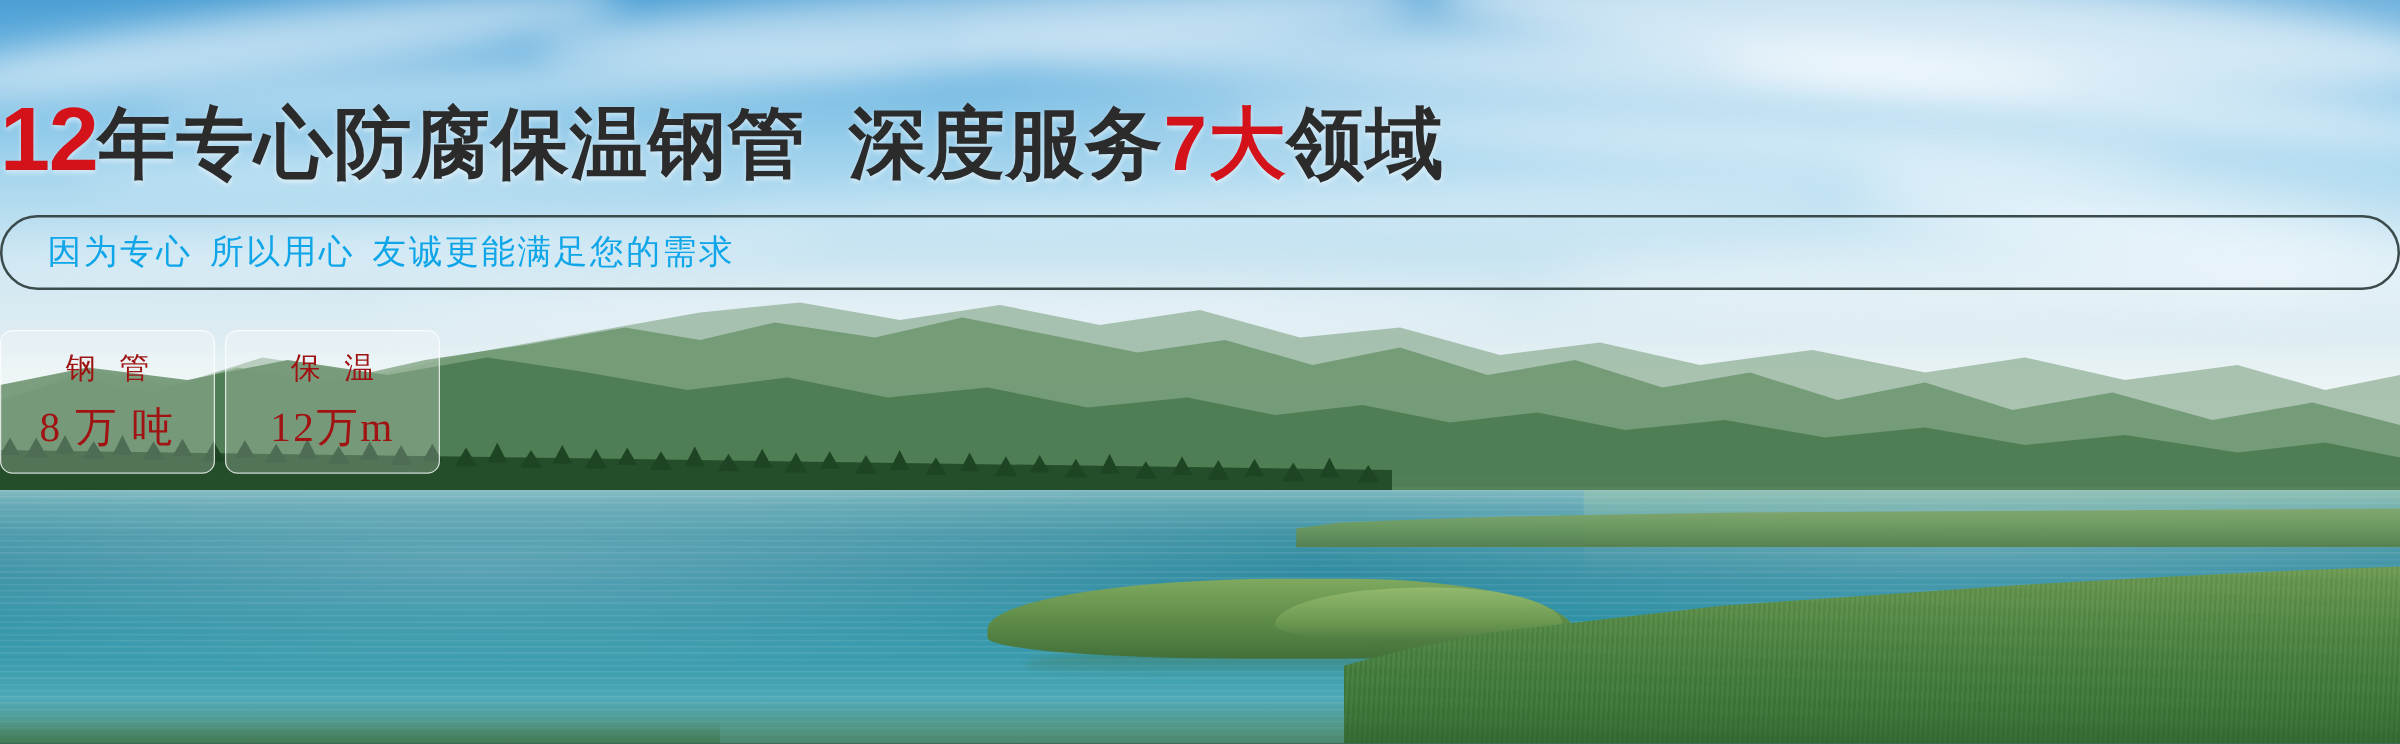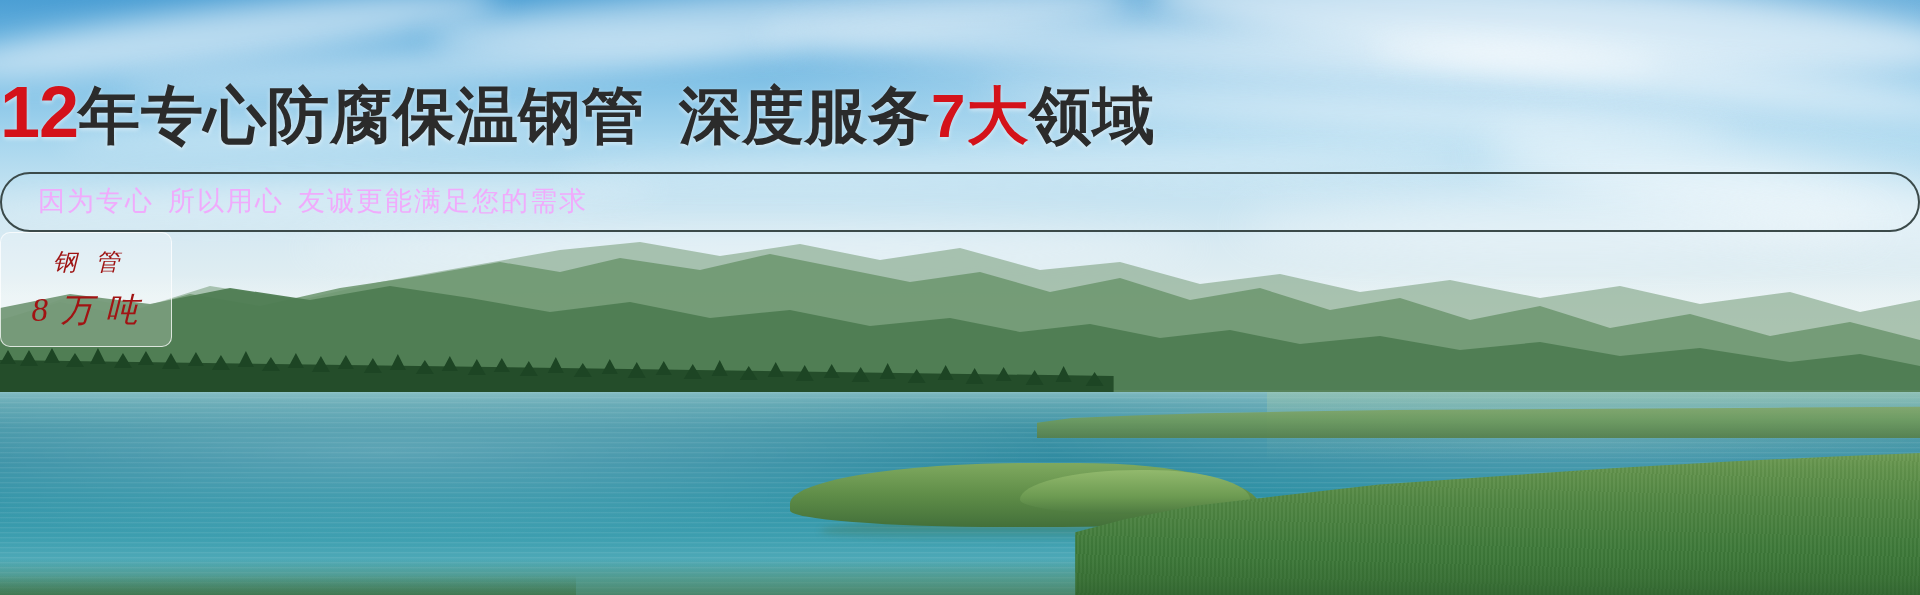--- a/index.html
+++ b/index.html
@@ -158,31 +158,31 @@
   .headline .red{ color:#d4121a; }
   .headline .gap{ display:inline-block;width:34px; }
 
   .subpill{
     margin-top:24px;
     border:2px solid #3b4a4a;
     border-radius:34px;
     padding:9px 36px 11px;
     font-size:27px;
     letter-spacing:2px;
-    color:#f0abfc;
+    color:#0ea5e9;
     white-space:nowrap;
     background:transparent;
   }
   .subpill .sp{display:inline-block;width:14px;}
 
   
   .cards{
+    margin-top:32px;
     display:flex;
     gap:8px;
-    font-style:italic;
   }
   .card{
     width:172px;height:115px;
     border:1px solid rgba(255,255,255,.75);
     border-radius:10px;
     background:rgba(255,255,255,.22);
     display:flex;flex-direction:column;
     align-items:center;justify-content:center;
     gap:10px;
     color:#9a1010;
@@ -273,16 +273,20 @@
     </div>
 
     <div class="cards">
 
       <div class="card">
         <div class="card-title">钢 管</div>
         <div class="card-value"><span>8 万 吨</span></div>
       </div>
 
 
+      <div class="card">
+        <div class="card-title">保 温</div>
+        <div class="card-value"><span>12万m</span></div>
+      </div>
 
     </div>
   </div>
 </div>
 
 </body></html>

